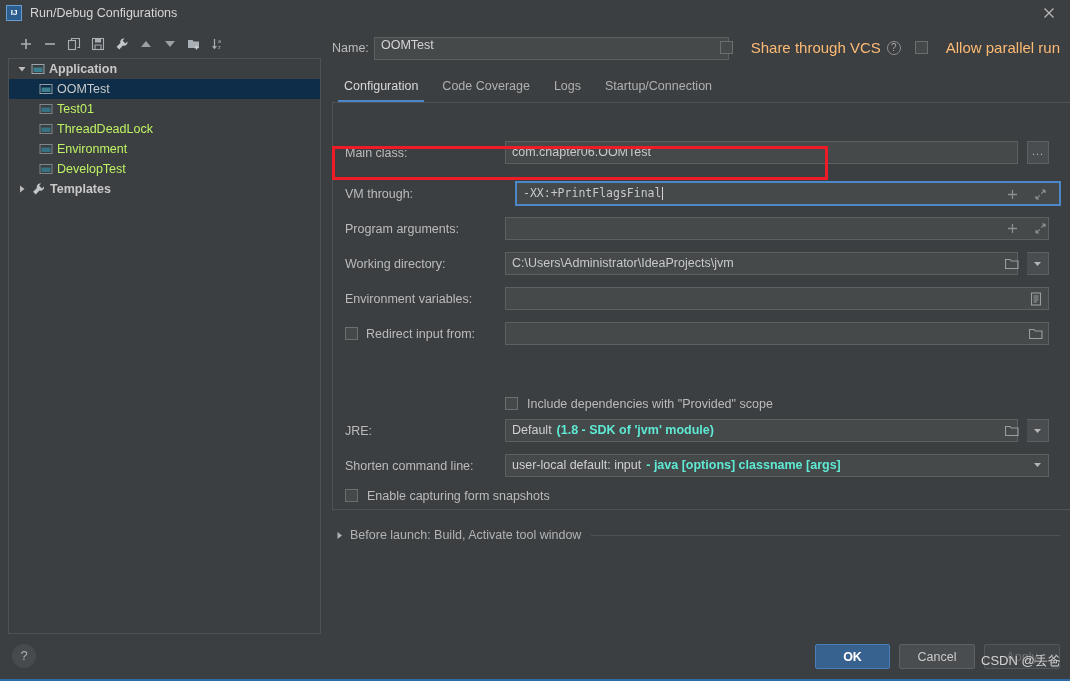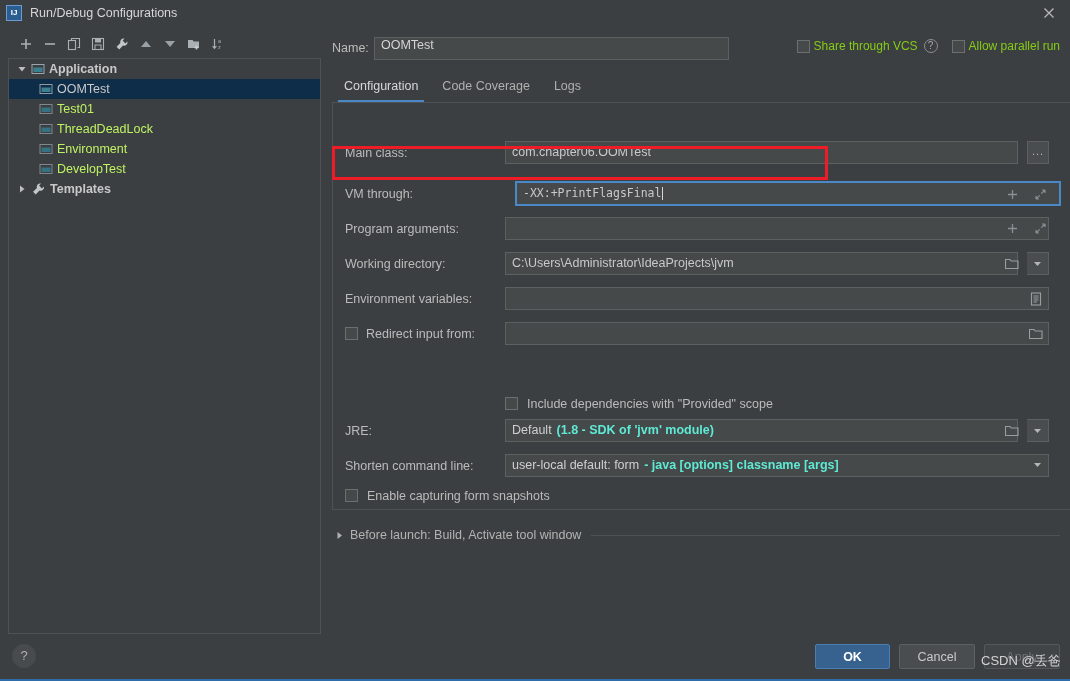--- a/index.html
+++ b/index.html
@@ -98,21 +98,21 @@
   }
   .vcs-area {
     position: absolute; right: 0px; top: 9px;
     display: flex; align-items: center; gap: 0px;
   }
   .cb {
     width: 13px; height: 13px; background: #45494a;
     border: 1px solid #6c6f70; flex: 0 0 auto; cursor: pointer;
     display: inline-block; vertical-align: middle;
   }
-  .cb-label { margin-left: 4px; font-size: 12px; color: #84cc16; white-space: nowrap; }
+  .cb-label { margin-left: 18px; font-size: 15px; color: #fdba74; white-space: nowrap; }
   .qmark {
     width: 14px; height: 14px; border-radius: 50%;
     border: 1px solid #8d8d8d; color: #a5a5a5;
     font-size: 10px; line-height: 12px; text-align: center;
     margin-left: 6px; cursor: pointer; flex: 0 0 auto;
     font-family: "Liberation Sans", sans-serif;
   }
 
   
   .tabs {
@@ -397,20 +397,21 @@
       <span class="cb-label">Share through VCS</span>
       <span class="qmark">?</span>
       <span class="cb" style="margin-left:14px;"></span>
       <span class="cb-label">Allow parallel run</span>
     </div>
 
     <div class="tabs">
       <div class="tab active">Configuration</div>
       <div class="tab">Code Coverage</div>
       <div class="tab">Logs</div>
+      <div class="tab">Startup/Connection</div>
     </div>
 
     <div class="content-box">
 
       <div class="frow" style="top:38px;">
         <span class="flabel" style="position:absolute;left:12px;">Main class:</span>
         <div class="finput" style="position:absolute;left:172px;width:513px;">com.chapter06.OOMTest</div>
         <div class="btn-dots" style="position:absolute;left:694px;">...</div>
       </div>
 
@@ -516,21 +517,21 @@
             <svg width="9" height="9" viewBox="0 0 9 9">
                 <path d="M1 3 L8 3 L4.5 7 Z" fill="#b5b5b5"></path>
               </svg>
           </span>
         </div>
       </div>
 
       <div class="frow" style="top:351px;">
         <span class="flabel" style="position:absolute;left:12px;">Shorten command line:</span>
         <div class="finput" style="position:absolute;left:172px;width:544px;">
-          <span class="bright">user-local default: form</span>
+          <span class="bright">user-local default: input</span>
           <span class="dim" style="margin-left:5px;">- java [options] classname [args]</span>
           <span style="position:absolute;right:6px;">
             <svg width="9" height="9" viewBox="0 0 9 9">
                 <path d="M1 3 L8 3 L4.5 7 Z" fill="#b5b5b5"></path>
               </svg>
           </span>
         </div>
       </div>
 
       <div class="frow" style="top:381px;">

